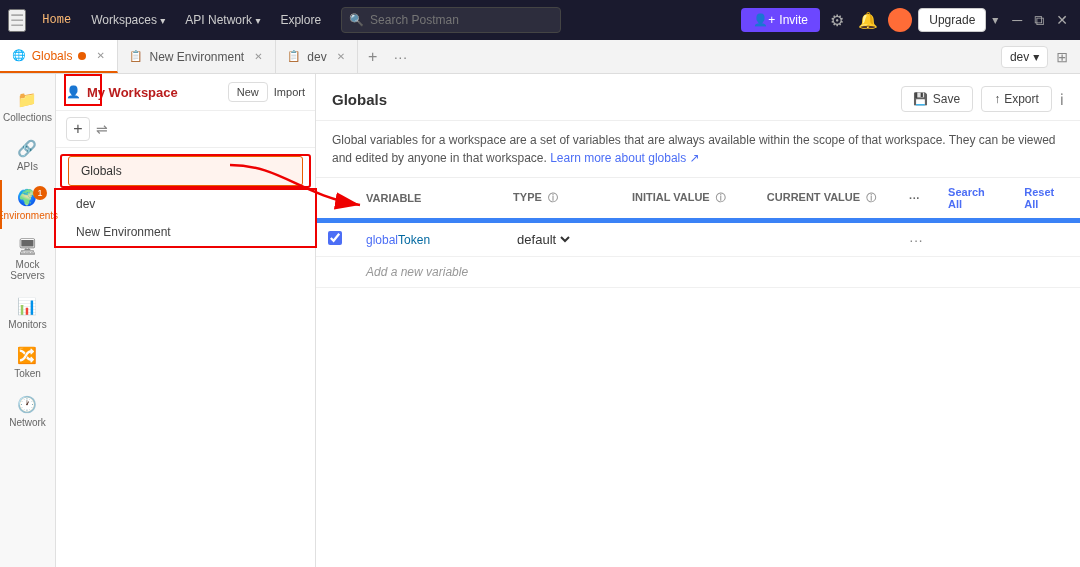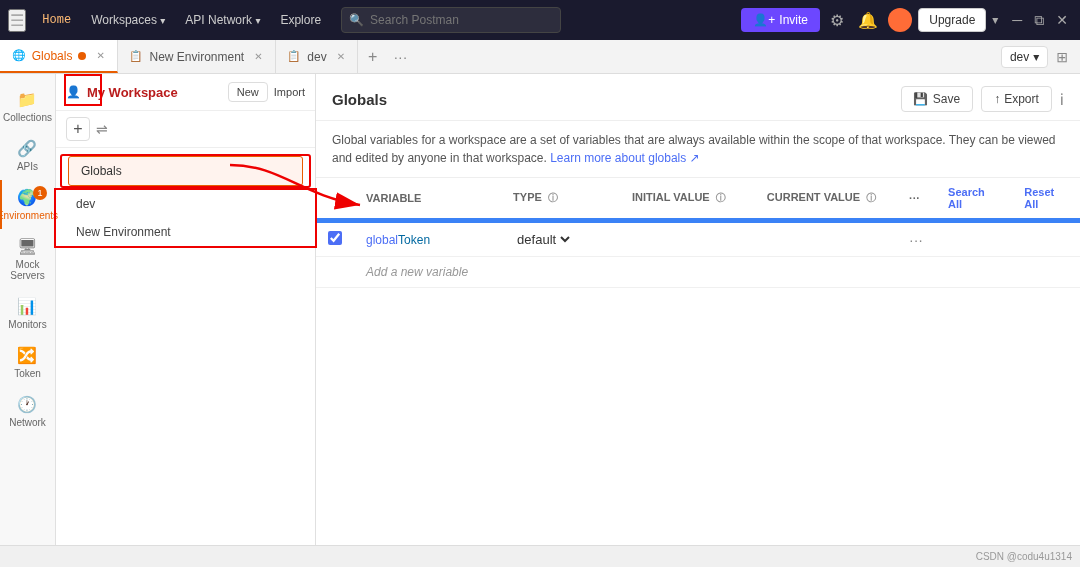--- a/index.html
+++ b/index.html
@@ -362,17 +362,14 @@
 
   <svg style="position:absolute; left:220px; top:155px; width:160px; height:60px; pointer-events:none; overflow:visible;">
     <defs>
       <marker id="arrowhead" markerWidth="10" markerHeight="7" refX="10" refY="3.5" orient="auto">
         <polygon points="0 0, 10 3.5, 0 7" fill="#e00"></polygon>
       </marker>
     </defs>
     <path d="M 10,10 C 60,10 80,40 140,50" stroke="#e00" stroke-width="2.5" fill="none" marker-end="url(#arrowhead)"></path>
   </svg>
 
-  <div class="bottom-bar">
-    <span>CSDN @codu4u1314</span>
-  </div>
 
 </div>
 
 </body></html>

